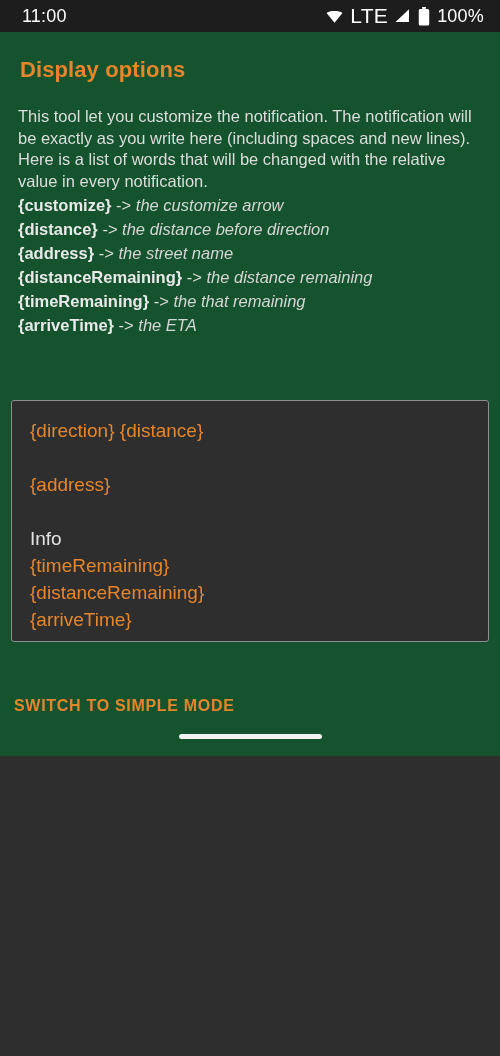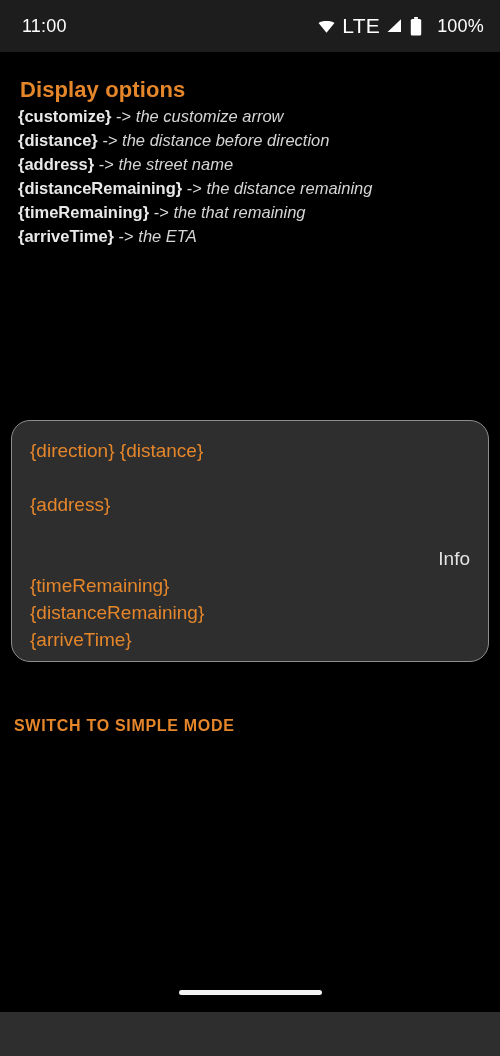--- a/index.html
+++ b/index.html
@@ -10,21 +10,21 @@
   body {
     width: 500px;
     height: 1056px;
     overflow: hidden;
     font-family: "Liberation Sans", sans-serif;
     -webkit-font-smoothing: antialiased;
   }
 
   
   .status-bar {
-    height: 52px;
+    height: 32px;
     background: #1d1d1d;
     display: flex;
     align-items: center;
     justify-content: space-between;
     padding: 0 16px 0 22px;
     box-sizing: border-box;
     color: #ffffff;
   }
   .status-time {
     font-size: 18px;
@@ -53,27 +53,27 @@
   }
   .icon-battery {
     width: 12px;
     height: 19px;
     display: block;
   }
   .status-battery-text {
     font-size: 18px;
     font-weight: 500;
     letter-spacing: 0.2px;
-    margin-left: 9px;
+    margin-left: 1px;
   }
 
   
   .screen {
-    background: #000000;
-    height: 960px;
+    background: #14532d;
+    height: 724px;
     position: relative;
     box-sizing: border-box;
   }
 
   .page-title {
     color: #e5862b;
     font-size: 22px;
     font-weight: bold;
     padding: 25px 0 0 20px;
     letter-spacing: 0.1px;
@@ -111,35 +111,34 @@
 
   
   .editor-box {
     position: absolute;
     left: 11px;
     top: 368px;
     width: 478px;
     height: 242px;
     box-sizing: border-box;
     border: 1px solid #8d8d8d;
-    border-radius: 19px;
+    border-radius: 3px;
     background: #2e2e2e;
     padding: 16px 18px;
     overflow: hidden;
   }
   .editor-line {
     font-size: 19px;
     line-height: 27px;
     color: #e5862b;
     white-space: pre;
     min-height: 27px;
   }
   .editor-line.plain {
     color: #e3e3e3;
-    text-align: right;
   }
 
   
   .switch-mode-wrap {
     position: absolute;
     top: 655px;
     left: 0;
     width: 100%;
     display: flex;
     justify-content: flex-start;
@@ -198,20 +197,21 @@
       </svg>
     </span>
     <span class="status-battery-text">100%</span>
   </div>
 </div>
 
 <div class="screen">
 
   <div class="page-title">Display options</div>
 
+  <div class="description">This tool let you customize the notification. The notification will be exactly as you write here (including spaces and new lines). Here is a list of words that will be changed with the relative value in every notification.</div>
 
   <div class="token-list">
     <div class="token-line">
       <span class="token-name">{customize}</span><span class="token-arrow"> -&gt; </span><span class="token-desc">the customize arrow</span>
     </div>
     <div class="token-line">
       <span class="token-name">{distance}</span><span class="token-arrow"> -&gt; </span><span class="token-desc">the distance before direction</span>
     </div>
     <div class="token-line">
       <span class="token-name">{address}</span><span class="token-arrow"> -&gt; </span><span class="token-desc">the street name</span>

